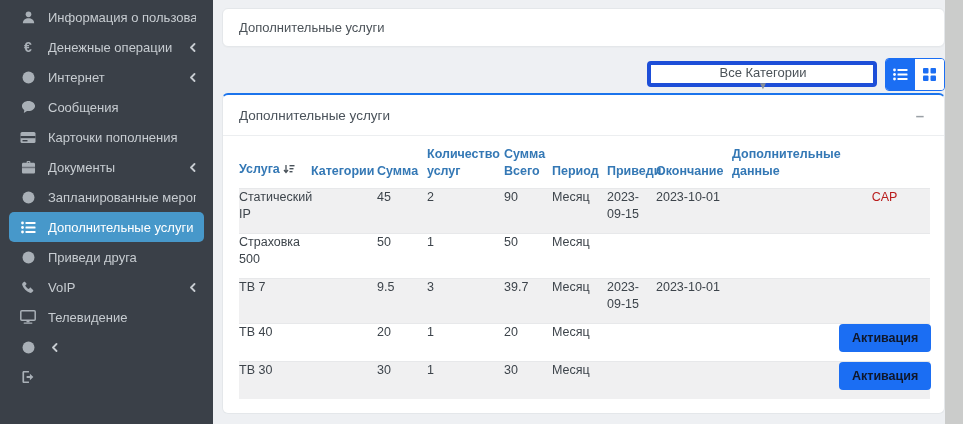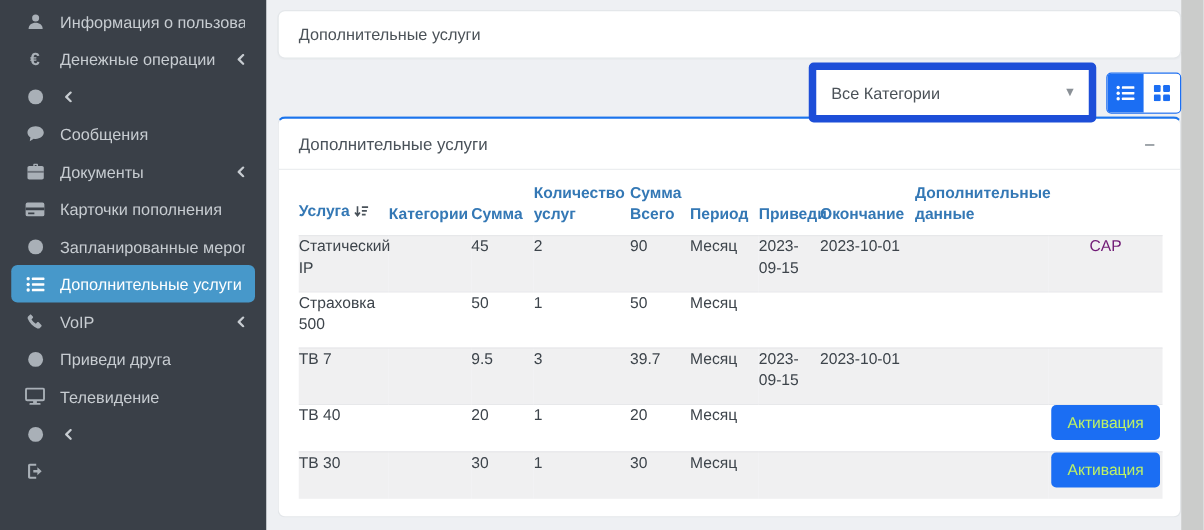--- a/index.html
+++ b/index.html
@@ -45,24 +45,24 @@
   .page-title-card {
     height:39px; display:flex; align-items:center;
     padding:0 16px; color:#4b5258; margin-bottom:10px;
     box-shadow:0 1px 1px rgba(0,0,0,0.02);
   }
   .filter-row {
     height:34px; margin-bottom:2px; display:flex; justify-content:flex-end;
     align-items:center; width:723px;
   }
   .select-box {
-    width:230px; height:48px; background:#fff;
-    border:6px solid #1d4ed8; border-radius:4px;
+    width:230px; height:26px; background:#fff;
+    border:4px solid #1d4ed8; border-radius:4px;
     display:flex; align-items:center; justify-content:space-between;
-    padding:0 10px 0 12px; color:#4b5258; cursor:pointer;
+    padding:0 10px 0 12px; color:#4b5258; cursor:pointer;flex-direction:column;
   }
   .select-caret { color:#8a9096; font-size:10px; }
   .view-toggle {
     display:flex; margin-left:8px; border:1px solid #1b6ef3;
     border-radius:4px; overflow:hidden; height:33px;
   }
   .vt-btn {
     width:29px; height:31px; border:none; background:#fff;
     display:flex; align-items:center; justify-content:center; cursor:pointer;
   }
@@ -91,25 +91,26 @@
     color:#3478b5; font-weight:bold; text-align:left; vertical-align:bottom;
     padding:10px 6px 8px 0; line-height:1.35; cursor:pointer;
   }
   th .sort-ic { margin-left:3px; vertical-align:-2px; }
   td {
     padding:0 6px 9px 0; vertical-align:top; line-height:1.4;
     color:#3d444b; border-top:1px solid #e7e8ea;
   }
   tbody tr:nth-child(odd) td { background:#f0f0f1; }
   td.action-cell { text-align:center; padding-right:0; }
-  a.cap-link { color:#701a75; text-decoration:none; cursor:pointer; }
+  a.cap-link { color:#b91c1c; text-decoration:none; cursor:pointer; }
   .activate-btn {
-    background:#1b6ef3; color:#bef264; border:none; border-radius:4px;
+    background:#1b6ef3; color:#0f172a; border:none; border-radius:4px;
     padding:7px 13px; font-size:12.5px; cursor:pointer;
     font-family:"Liberation Sans", sans-serif;
+    font-weight:bold;
   }
 
   
   .right-strip { width:18px; min-width:18px; height:424px; background:#cbcccb; }
 </style>
 </head>
 <body>
 
 <div class="app">
 
@@ -134,57 +135,58 @@
               <path d="M5.5 1L2 4.5 5.5 8" fill="none" stroke="currentColor" stroke-width="1.8" stroke-linecap="round" stroke-linejoin="round"></path>
             </svg>
           </span>
         </div>
         <div class="s-item">
           <span class="s-icon">
             <svg width="13" height="13" viewBox="0 0 12 12">
               <circle cx="6" cy="6" r="5.5" fill="currentColor"></circle>
             </svg>
           </span>
+          <span class="s-label">Интернет</span>
           <span class="s-chev">
             <svg width="7" height="9" viewBox="0 0 7 9">
               <path d="M5.5 1L2 4.5 5.5 8" fill="none" stroke="currentColor" stroke-width="1.8" stroke-linecap="round" stroke-linejoin="round"></path>
             </svg>
           </span>
         </div>
         <div class="s-item">
           <span class="s-icon">
             <svg width="15" height="14" viewBox="0 0 16 15">
               <path d="M8 1C4.1 1 1 3.4 1 6.4c0 1.7 1 3.2 2.5 4.2L3 14l3.4-2.3c.5.1 1 .2 1.6.2 3.9 0 7-2.4 7-5.4S11.9 1 8 1z" fill="currentColor"></path>
             </svg>
           </span>
           <span class="s-label">Сообщения</span>
+        </div>
+        <div class="s-item">
+          <span class="s-icon">
+            <svg width="16" height="13" viewBox="0 0 16 13">
+              <rect x="0.5" y="1" width="15" height="11" rx="1.5" fill="currentColor"></rect>
+              <rect x="0.5" y="5" width="15" height="2.2" fill="#3a4048"></rect>
+              <rect x="2.5" y="9" width="5" height="1.4" fill="#3a4048"></rect>
+            </svg>
+          </span>
+          <span class="s-label">Карточки пополнения</span>
         </div>
         <div class="s-item">
           <span class="s-icon">
             <svg width="15" height="14" viewBox="0 0 16 15">
               <path d="M6 3V1.8c0-.5.4-.8.8-.8h2.4c.4 0 .8.3.8.8V3h3.5c.8 0 1.5.7 1.5 1.5V13c0 .8-.7 1.5-1.5 1.5h-11C1.7 14.5 1 13.8 1 13V4.5C1 3.7 1.7 3 2.5 3H6zm1.2 0h1.6V2.2H7.2V3z" fill="currentColor"></path>
               <rect x="1" y="7.2" width="14" height="1.6" fill="#3a4048" opacity="0.55"></rect>
             </svg>
           </span>
           <span class="s-label">Документы</span>
           <span class="s-chev">
             <svg width="7" height="9" viewBox="0 0 7 9">
               <path d="M5.5 1L2 4.5 5.5 8" fill="none" stroke="currentColor" stroke-width="1.8" stroke-linecap="round" stroke-linejoin="round"></path>
             </svg>
           </span>
-        </div>
-        <div class="s-item">
-          <span class="s-icon">
-            <svg width="16" height="13" viewBox="0 0 16 13">
-              <rect x="0.5" y="1" width="15" height="11" rx="1.5" fill="currentColor"></rect>
-              <rect x="0.5" y="5" width="15" height="2.2" fill="#3a4048"></rect>
-              <rect x="2.5" y="9" width="5" height="1.4" fill="#3a4048"></rect>
-            </svg>
-          </span>
-          <span class="s-label">Карточки пополнения</span>
         </div>
         <div class="s-item">
           <span class="s-icon">
             <svg width="13" height="13" viewBox="0 0 12 12">
               <circle cx="6" cy="6" r="5.5" fill="currentColor"></circle>
             </svg>
           </span>
           <span class="s-label">Запланированные мероприят</span>
         </div>
         <div class="s-item active">
@@ -195,38 +197,38 @@
               <circle cx="1.5" cy="6.5" r="1.4" fill="currentColor"></circle>
               <rect x="4.5" y="5.5" width="10" height="2" rx="0.5" fill="currentColor"></rect>
               <circle cx="1.5" cy="11" r="1.4" fill="currentColor"></circle>
               <rect x="4.5" y="10" width="10" height="2" rx="0.5" fill="currentColor"></rect>
             </svg>
           </span>
           <span class="s-label">Дополнительные услуги</span>
         </div>
         <div class="s-item">
           <span class="s-icon">
+            <svg width="13" height="13" viewBox="0 0 12 12">
+              <circle cx="6" cy="6" r="5.5" fill="currentColor"></circle>
+            </svg>
+          </span>
+          <span class="s-label">Приведи друга</span>
+        </div>
+        <div class="s-item">
+          <span class="s-icon">
             <svg width="14" height="14" viewBox="0 0 16 16">
               <path d="M3.6 1.2L6 3.6c.4.4.4 1 0 1.4L4.8 6.2c.7 1.6 2.4 3.3 4 4l1.2-1.2c.4-.4 1-.4 1.4 0l2.4 2.4c.4.4.4 1 0 1.4l-1.3 1.3c-.6.6-1.5.8-2.3.5-4-1.5-7.3-4.8-8.8-8.8-.3-.8-.1-1.7.5-2.3l1.3-1.3c.4-.4 1-.4 1.4 0z" fill="currentColor"></path>
             </svg>
           </span>
           <span class="s-label">VoIP</span>
           <span class="s-chev">
             <svg width="7" height="9" viewBox="0 0 7 9">
               <path d="M5.5 1L2 4.5 5.5 8" fill="none" stroke="currentColor" stroke-width="1.8" stroke-linecap="round" stroke-linejoin="round"></path>
             </svg>
           </span>
-        </div>
-        <div class="s-item">
-          <span class="s-icon">
-            <svg width="13" height="13" viewBox="0 0 12 12">
-              <circle cx="6" cy="6" r="5.5" fill="currentColor"></circle>
-            </svg>
-          </span>
-          <span class="s-label">Приведи друга</span>
         </div>
         <div class="s-item">
           <span class="s-icon">
             <svg width="16" height="14" viewBox="0 0 16 14">
               <rect x="0.8" y="0.8" width="14.4" height="9.4" rx="1" fill="none" stroke="currentColor" stroke-width="1.5"></rect>
               <rect x="6.5" y="10.8" width="3" height="1.6" fill="currentColor"></rect>
               <rect x="3.5" y="12.4" width="9" height="1.4" rx="0.7" fill="currentColor"></rect>
             </svg>
           </span>
           <span class="s-label">Телевидение</span>

